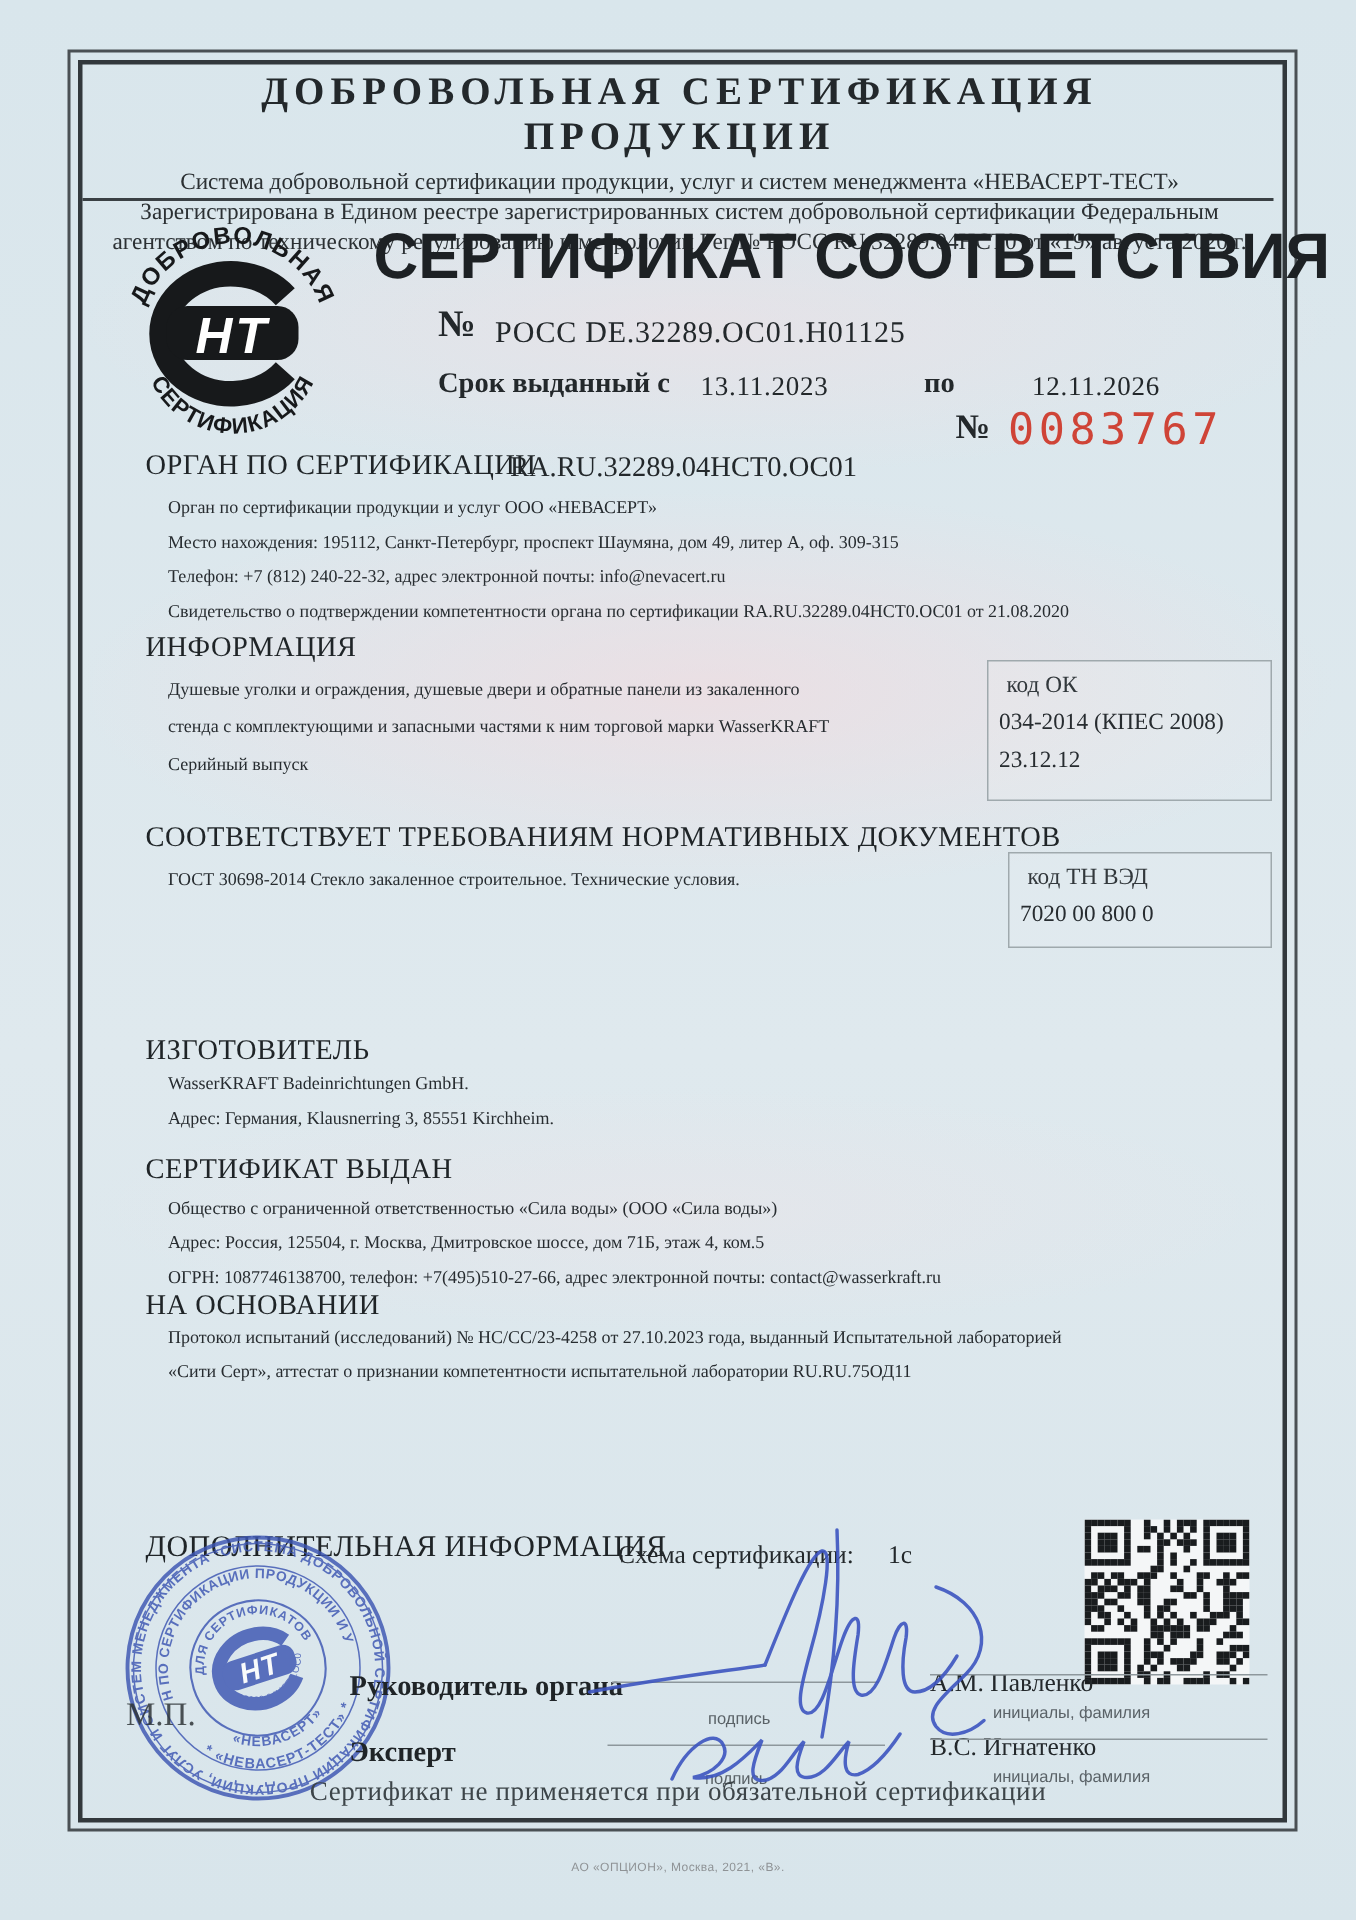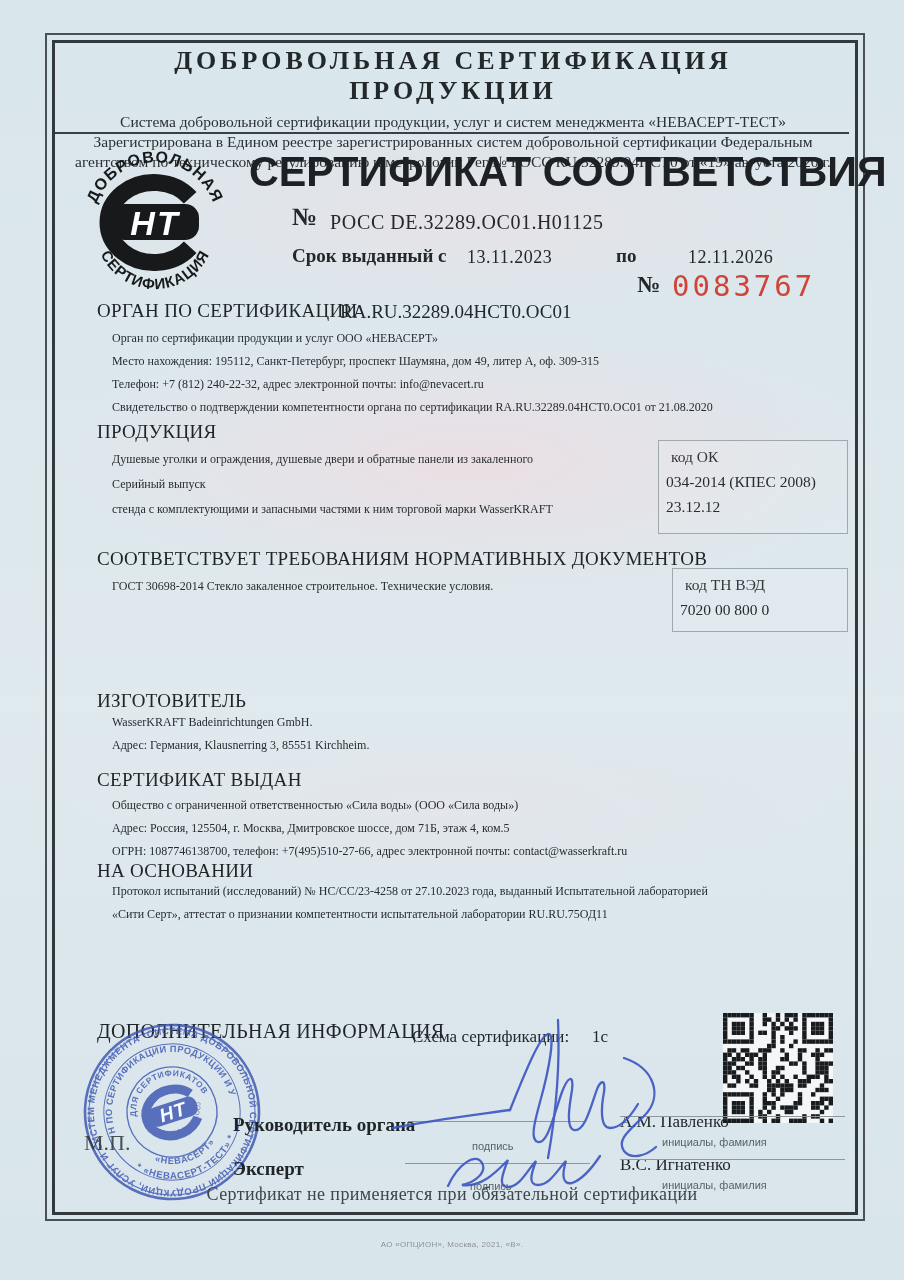--- a/index.html
+++ b/index.html
@@ -96,25 +96,25 @@
 
   <div class="abs sec-heading" style="left:68px;top:300px;">ОРГАН ПО СЕРТИФИКАЦИИ</div>
   <div class="abs sec-code" style="left:340px;top:301px;">RA.RU.32289.04НСТ0.ОС01</div>
   <div class="abs" style="left:68px;top:327px;">
     <div class="body-line">Орган по сертификации продукции и услуг ООО «НЕВАСЕРТ»</div>
     <div class="body-line">Место нахождения: 195112, Санкт-Петербург, проспект Шаумяна, дом 49, литер А, оф. 309-315</div>
     <div class="body-line">Телефон: +7 (812) 240-22-32, адрес электронной почты: info@nevacert.ru</div>
     <div class="body-line">Свидетельство о подтверждении компетентности органа по сертификации RA.RU.32289.04НСТ0.ОС01 от 21.08.2020</div>
   </div>
 
-  <div class="abs sec-heading" style="left:68px;top:421px;">ПРОДУКЦИЯ</div>
+  <div class="abs sec-heading" style="left:68px;top:421px;">ИНФОРМАЦИЯ</div>
   <div class="abs" style="left:68px;top:447px;">
     <div class="body-line" style="line-height:25px;">Душевые уголки и ограждения, душевые двери и обратные панели из закаленного</div>
+    <div class="body-line" style="line-height:25px;">стенда с комплектующими и запасными частями к ним торговой марки WasserKRAFT</div>
     <div class="body-line" style="line-height:25px;">Серийный выпуск</div>
-    <div class="body-line" style="line-height:25px;">стенда с комплектующими и запасными частями к ним торговой марки WasserKRAFT</div>
   </div>
   <div class="code-box" style="left:658px;top:440px;width:188px;height:92px;">
     <div class="cb-label">код ОК</div>
     <div class="cb-val">034-2014 (КПЕС 2008)</div>
     <div class="cb-val">23.12.12</div>
   </div>
 
   <div class="abs sec-heading" style="left:68px;top:548px;">СООТВЕТСТВУЕТ ТРЕБОВАНИЯМ НОРМАТИВНЫХ ДОКУМЕНТОВ</div>
   <div class="abs" style="left:68px;top:575px;">
     <div class="body-line">ГОСТ 30698-2014 Стекло закаленное строительное. Технические условия.</div>

